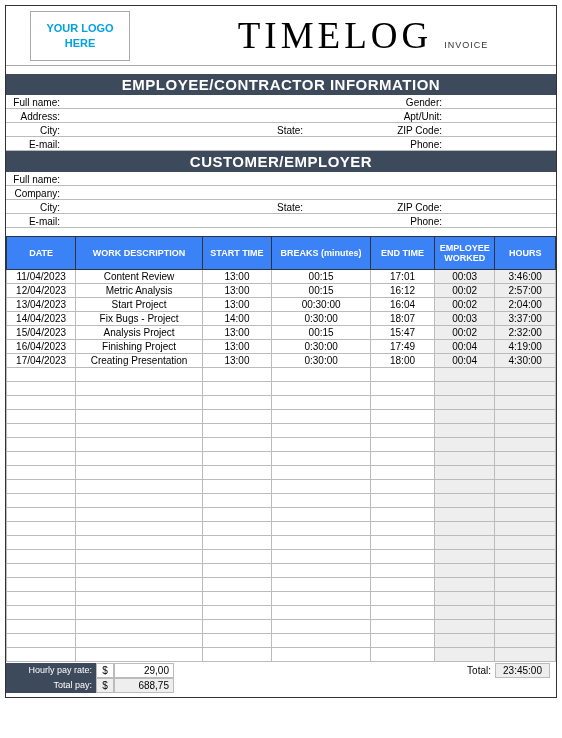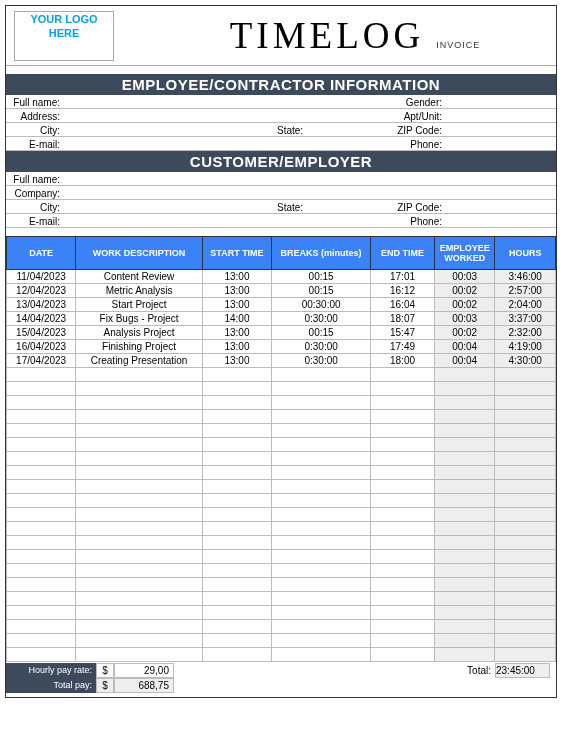--- a/index.html
+++ b/index.html
@@ -1,19 +1,19 @@
 <!DOCTYPE html>
 <html><head>
 <meta charset="utf-8">
 <style>
 * { box-sizing: border-box; margin: 0; padding: 0; }
 body { font-family: Arial, sans-serif; background: #fff; width: 562px; height: 738px; position: relative; }
 .page { border: 1px solid #333; width: 552px; margin: 5px; padding: 0; background: #fff; }
 .header { display: flex; align-items: center; height: 60px; border-bottom: 1px solid #aaa; }
-.logo-box { width: 100px; height: 50px; border: 1px solid #aaa; margin-left: 8px; display: flex; flex-direction: column; align-items: center; justify-content: flex-start; color: #00A3E0; font-weight: bold; font-size: 11px; text-align: center; line-height: 1.3; }
+.logo-box { width: 100px; height: 50px; border: 1px solid #aaa; margin-left: 24px; display: flex; flex-direction: column; align-items: center; justify-content: center; color: #00A3E0; font-weight: bold; font-size: 11px; text-align: center; line-height: 1.3; }
 .title-area { flex: 1; display: flex; align-items: baseline; justify-content: center; gap: 12px; padding-left: 40px; }
 .title { font-size: 37px; font-weight: normal; letter-spacing: 4px; font-family: Liberation Serif, serif; text-align: right; }
 .subtitle { font-size: 9px; letter-spacing: 1px; color: #333; }
 .section-header { background: #3d4a5c; color: #fff; font-size: 15px; font-weight: bold; text-align: center; padding: 2px 0; letter-spacing: 0.5px; }
 .info-row { display: flex; font-size: 10px; border-bottom: 1px solid #bbb; height: 14px; align-items: flex-end; }
 .info-lbl { text-align: right; padding-right: 4px; white-space: nowrap; }
 .info-val { flex: 1; }
 .lbl-w1 { width: 58px; }
 .spacer { height: 8px; }
 .spacer-sm { height: 4px; }
@@ -29,21 +29,21 @@
 table.log td:nth-child(7) { width: 55px; background: #eee; }
 .totals-row { display: flex; justify-content: space-between; margin-top: 1px; align-items: flex-start; }
 .pay-box { font-size: 10px; }
 .pay-row { display: flex; height: 15px; align-items: center; }
 .pay-lbl { background: #3d4a5c; color: #fff; width: 90px; text-align: right; padding-right: 4px; font-size: 9px; height: 15px; line-height: 15px; }
 .pay-cur { width: 18px; text-align: center; border: 1px solid #bbb; height: 15px; line-height: 13px; }
 .pay-val { width: 60px; text-align: right; padding-right: 4px; border: 1px solid #bbb; height: 15px; line-height: 13px; }
 .pay-row.total .pay-cur, .pay-row.total .pay-val { background: #eee; }
 .total-right { display: flex; align-items: center; font-size: 10px; margin-left: 28px; }
 .total-lbl { margin-right: 4px; }
-.total-val { width: 55px; background: #eee; border: 1px solid #bbb; height: 15px; line-height: 13px; margin-right: 6px; }
+.total-val { width: 55px; text-align: center; background: #eee; border: 1px solid #bbb; height: 15px; line-height: 13px; margin-right: 6px; }
 </style>
 </head>
 <body>
 
 <div class="page">
   <div class="header">
     <div class="logo-box">
       <span>YOUR LOGO</span>
       <span>HERE</span>
     </div>

